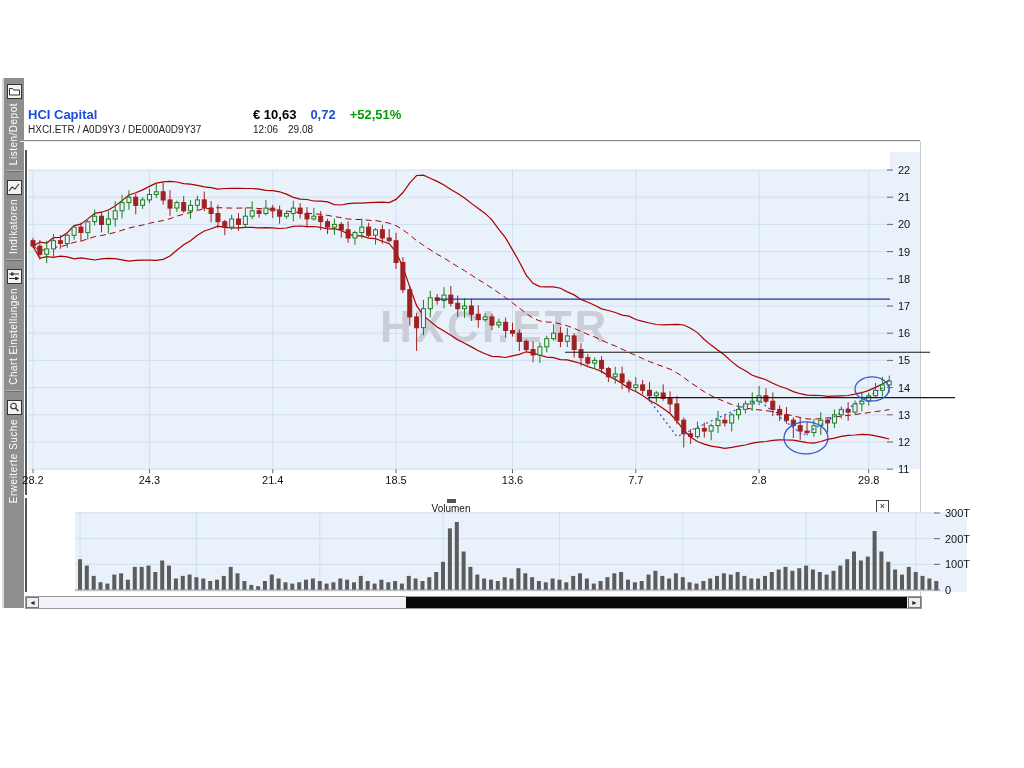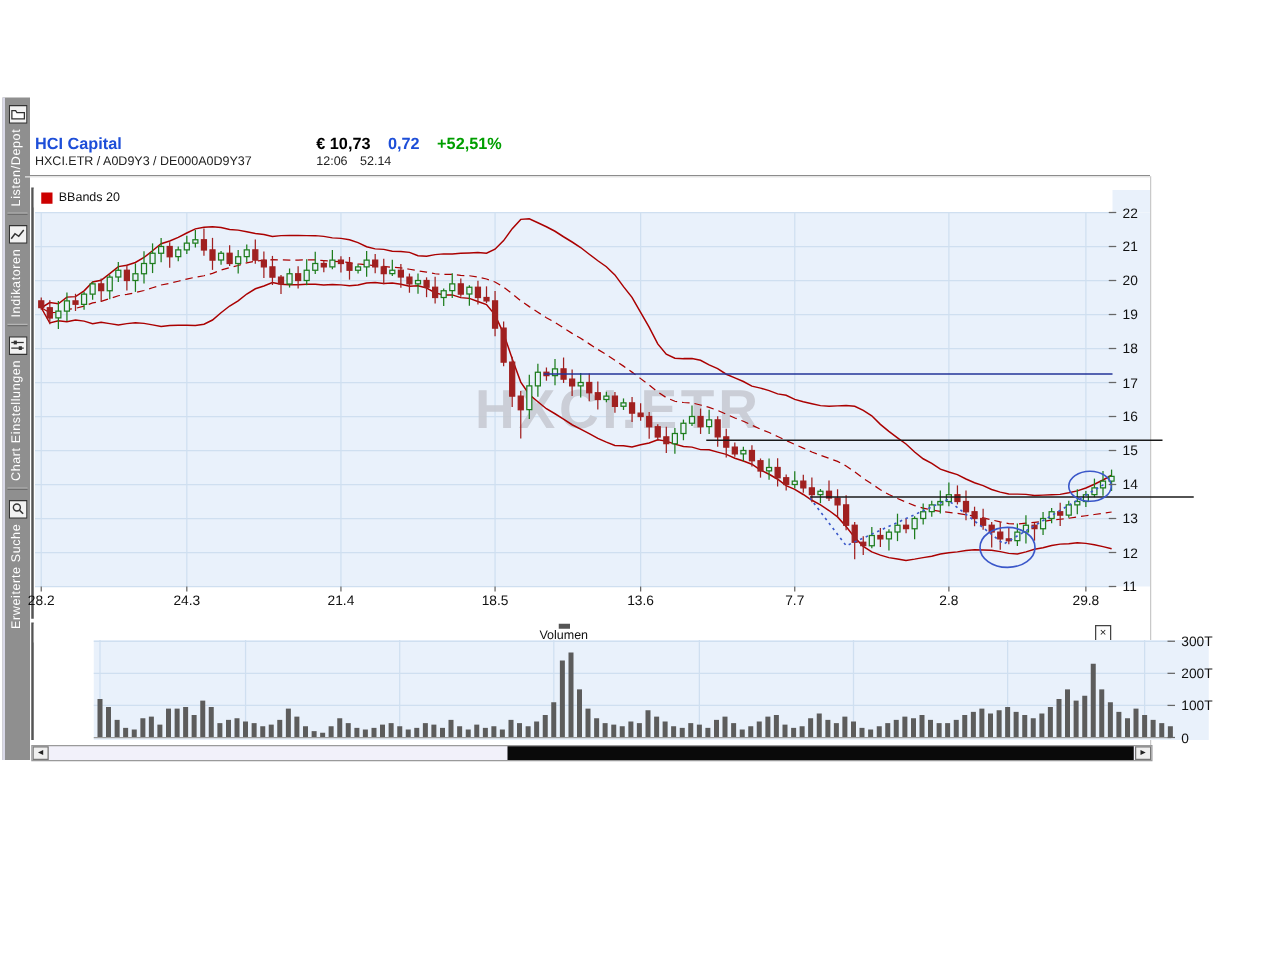--- a/index.html
+++ b/index.html
@@ -87,33 +87,29 @@
             <line x1="6.6" y1="6.2" x2="9.5" y2="9" stroke="#333" stroke-width="1.3"></line>
           </svg>
       </span>
       <span class="vtab-label">Erweiterte Suche</span>
     </div>
   </div>
 
   <div id="hdr-title">HCI Capital</div>
   <div id="hdr-symbols">HXCI.ETR  /  A0D9Y3  /  DE000A0D9Y37</div>
   <div id="hdr-quote">
-    <span style="color:#000;">€ 10,73</span><span style="color:#1d4ed8;">0,72</span><span style="color:#009e00;">+52,51%</span>
+    <span style="color:#000;">€ 10,63</span><span style="color:#1d4ed8;">0,72</span><span style="color:#009e00;">+52,51%</span>
   </div>
   <div id="hdr-time">
-    <span>12:06</span><span>52.14</span>
+    <span>12:06</span><span>29.08</span>
   </div>
   <div id="top-divider"></div>
   <div id="right-divider"></div>
 
   <div class="panel-edge" style="left:25px;top:150px;height:345px;"></div>
-  <div class="legend-row" style="top:151px;width:860px;">
-    <span class="legend-marker" style="background:#cc0000;"></span>
-    <span>BBands 20</span>
-  </div>
   <div class="svgwrap" id="price-chart" style="left:25px;top:150px;width:935px;height:350px;">
       <svg width="935" height="350" xmlns="http://www.w3.org/2000/svg" font-family="Liberation Sans, sans-serif">
         <rect x="3" y="20" width="892" height="299.2" fill="#e9f1fb"></rect>
         <rect x="865" y="2" width="30" height="18" fill="#e9f1fb"></rect>
         <g stroke="#cfdff0" stroke-width="1">
           <line x1="8" y1="20" x2="8" y2="319.2"></line>
           <line x1="124.44999999999999" y1="20" x2="124.44999999999999" y2="319.2"></line>
           <line x1="247.75" y1="20" x2="247.75" y2="319.2"></line>
           <line x1="371.04999999999995" y1="20" x2="371.04999999999995" y2="319.2"></line>
           <line x1="487.5" y1="20" x2="487.5" y2="319.2"></line>

